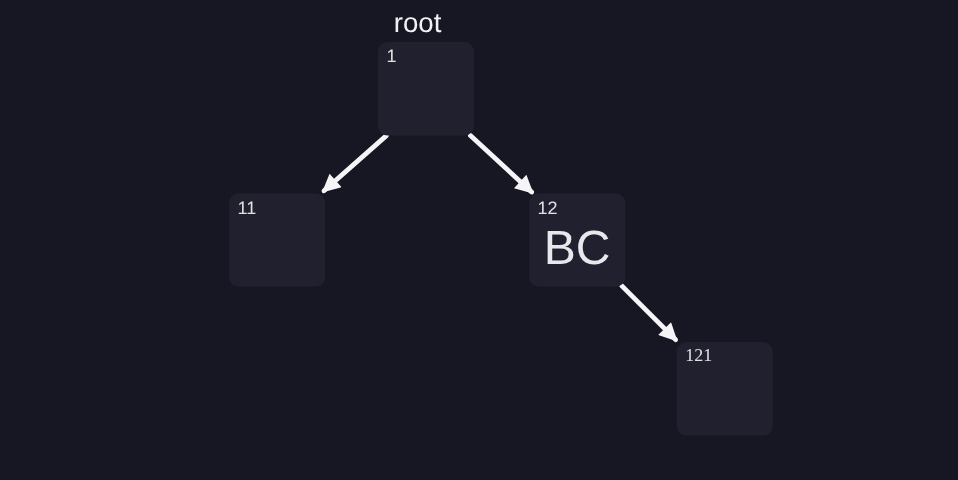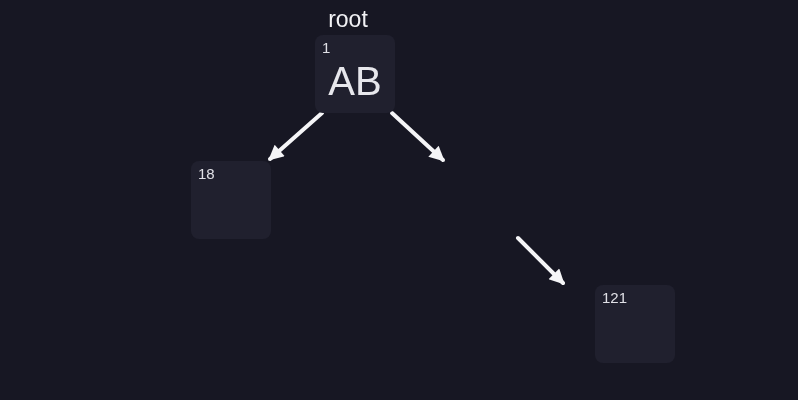--- a/index.html
+++ b/index.html
@@ -64,21 +64,21 @@
     align-items: center;
     justify-content: center;
     font-size: 40px;
     line-height: 1;
     color: var(--node-label, #e7e7ec);
     padding-bottom: 2px;
   }
   .node-ab { left: 315px; top: 35px; }
   .node-ac { left: 191px; top: 161px; }
   .node-bc { left: 441px; top: 161px; }
-  .node-bg { left: 595px; top: 285px; }
+  .node-bg { left: 564px; top: 285px; font-family: Liberation Serif, serif; }
 </style>
 </head>
 <body>
 
 <div class="stage">
 
   <svg class="edges" viewBox="0 0 798 400" xmlns="http://www.w3.org/2000/svg">
     <defs>
       <marker id="arrowhead" viewBox="0 0 10 10" refX="8.5" refY="5" markerWidth="4.6" markerHeight="3.8" orient="auto">
         <path d="M 0 0 L 10 5 L 0 10 z" class="arrowhead-path"></path>
@@ -86,25 +86,28 @@
     </defs>
     <line class="edge" x1="322" y1="113" x2="270" y2="159" marker-end="url(#arrowhead)"></line>
     <line class="edge" x1="392" y1="113" x2="443" y2="160" marker-end="url(#arrowhead)"></line>
     <line class="edge" x1="518" y1="238" x2="563" y2="283" marker-end="url(#arrowhead)"></line>
   </svg>
 
   <div class="root-label">root</div>
 
   <div class="node node-ab">
     <span class="node-id">1</span>
-    <span class="node-label">AB</span>
   </div>
 
   <div class="node node-ac">
-    <span class="node-id">18</span>
+    <span class="node-id">11</span>
   </div>
 
+  <div class="node node-bc">
+    <span class="node-id">12</span>
+    <span class="node-label">BC</span>
+  </div>
 
   <div class="node node-bg">
     <span class="node-id">121</span>
   </div>
 
 </div>
 
 </body></html>

